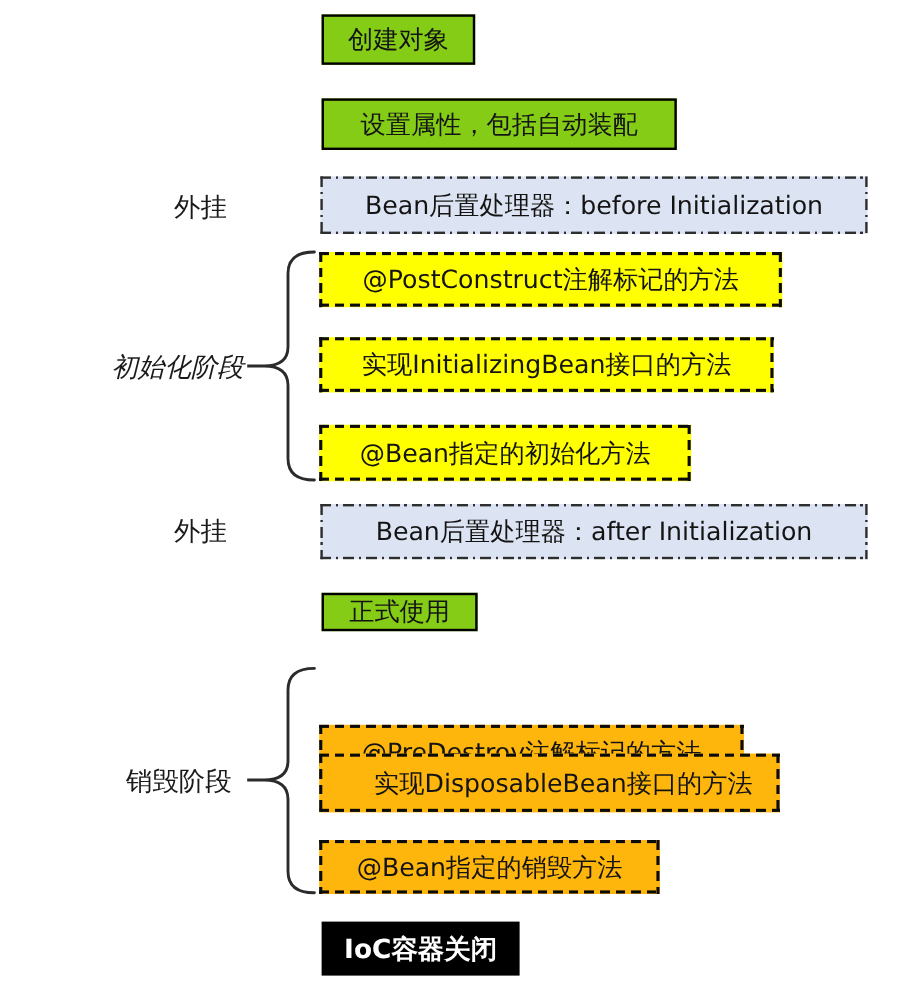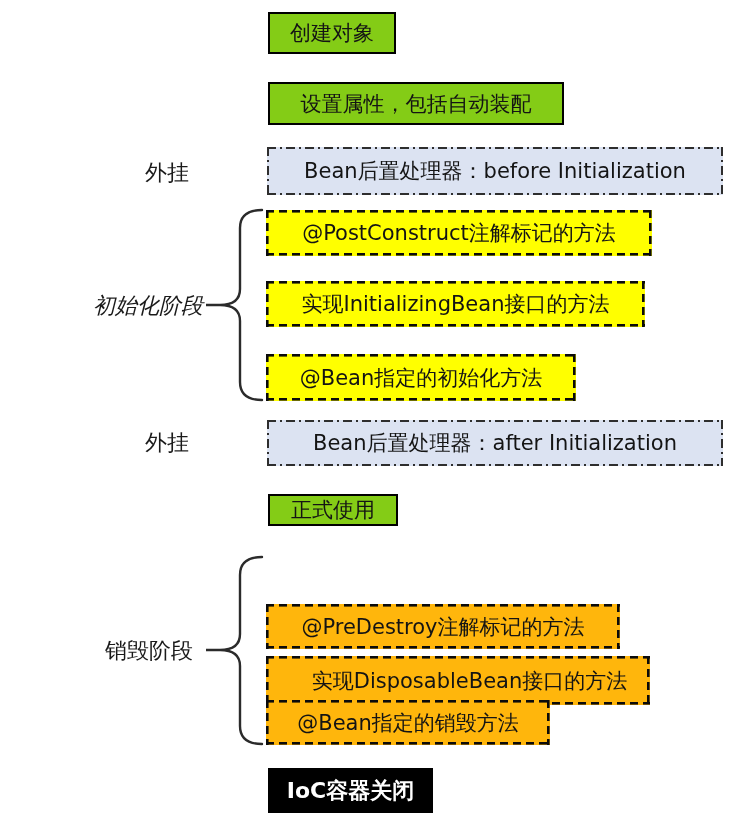--- a/index.html
+++ b/index.html
@@ -84,21 +84,21 @@
   #b-beforeinit  { left: 267px; top: 147px; width: 456px; height: 48px; }
   #b-postcon     { left: 266px; top: 210px; width: 386px; height: 46px; }
   #b-initbean    { left: 266px; top: 281px; width: 379px; height: 46px; }
   #b-beaninit    { left: 266px; top: 354px; width: 310px; height: 47px; }
   #l-initphase   { left: 93px;  top: 291px; font-style: italic; }
   #brace-init    { left: 206px; top: 208px; }
   #l-plugin2     { left: 145px; top: 428px; }
   #b-afterinit   { left: 267px; top: 420px; width: 456px; height: 46px; }
   #b-use         { left: 268px; top: 494px; width: 130px; height: 32px; }
   #b-predestroy  { left: 266px; top: 556px; width: 354px; height: 45px; margin-top: 48px; }
-  #b-disposable  { left: 266px; top: 656px; width: 384px; height: 49px; padding-left: 23px; }
+  #b-disposable  { left: 266px; top: 628px; width: 384px; height: 49px; padding-left: 23px; }
   #b-beandestroy { left: 266px; top: 700px; width: 284px; height: 45px; }
   #l-destroyphase{ left: 105px; top: 636px; }
   #brace-destroy { left: 206px; top: 555px; }
   #b-iocclose    { left: 268px; top: 768px; width: 165px; height: 45px; }
 </style>
 </head>
 <body>
 
 <div class="canvas">
 

